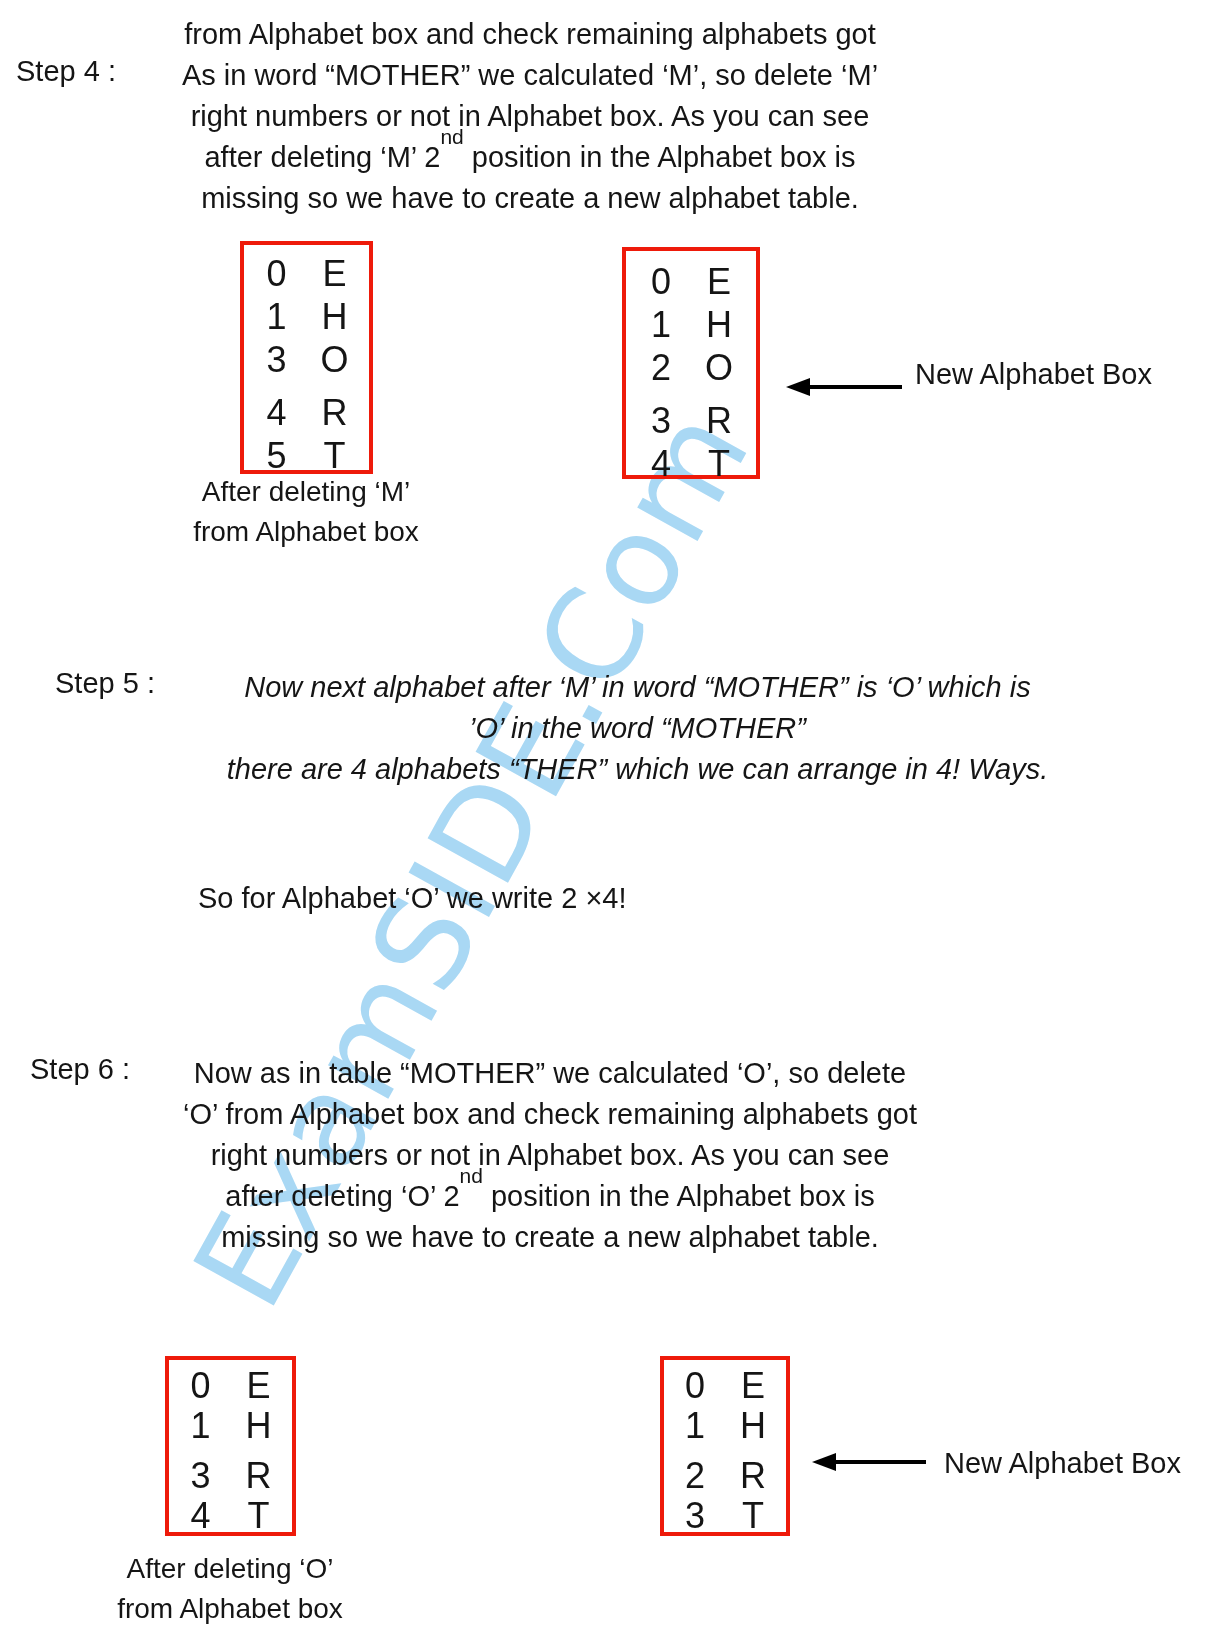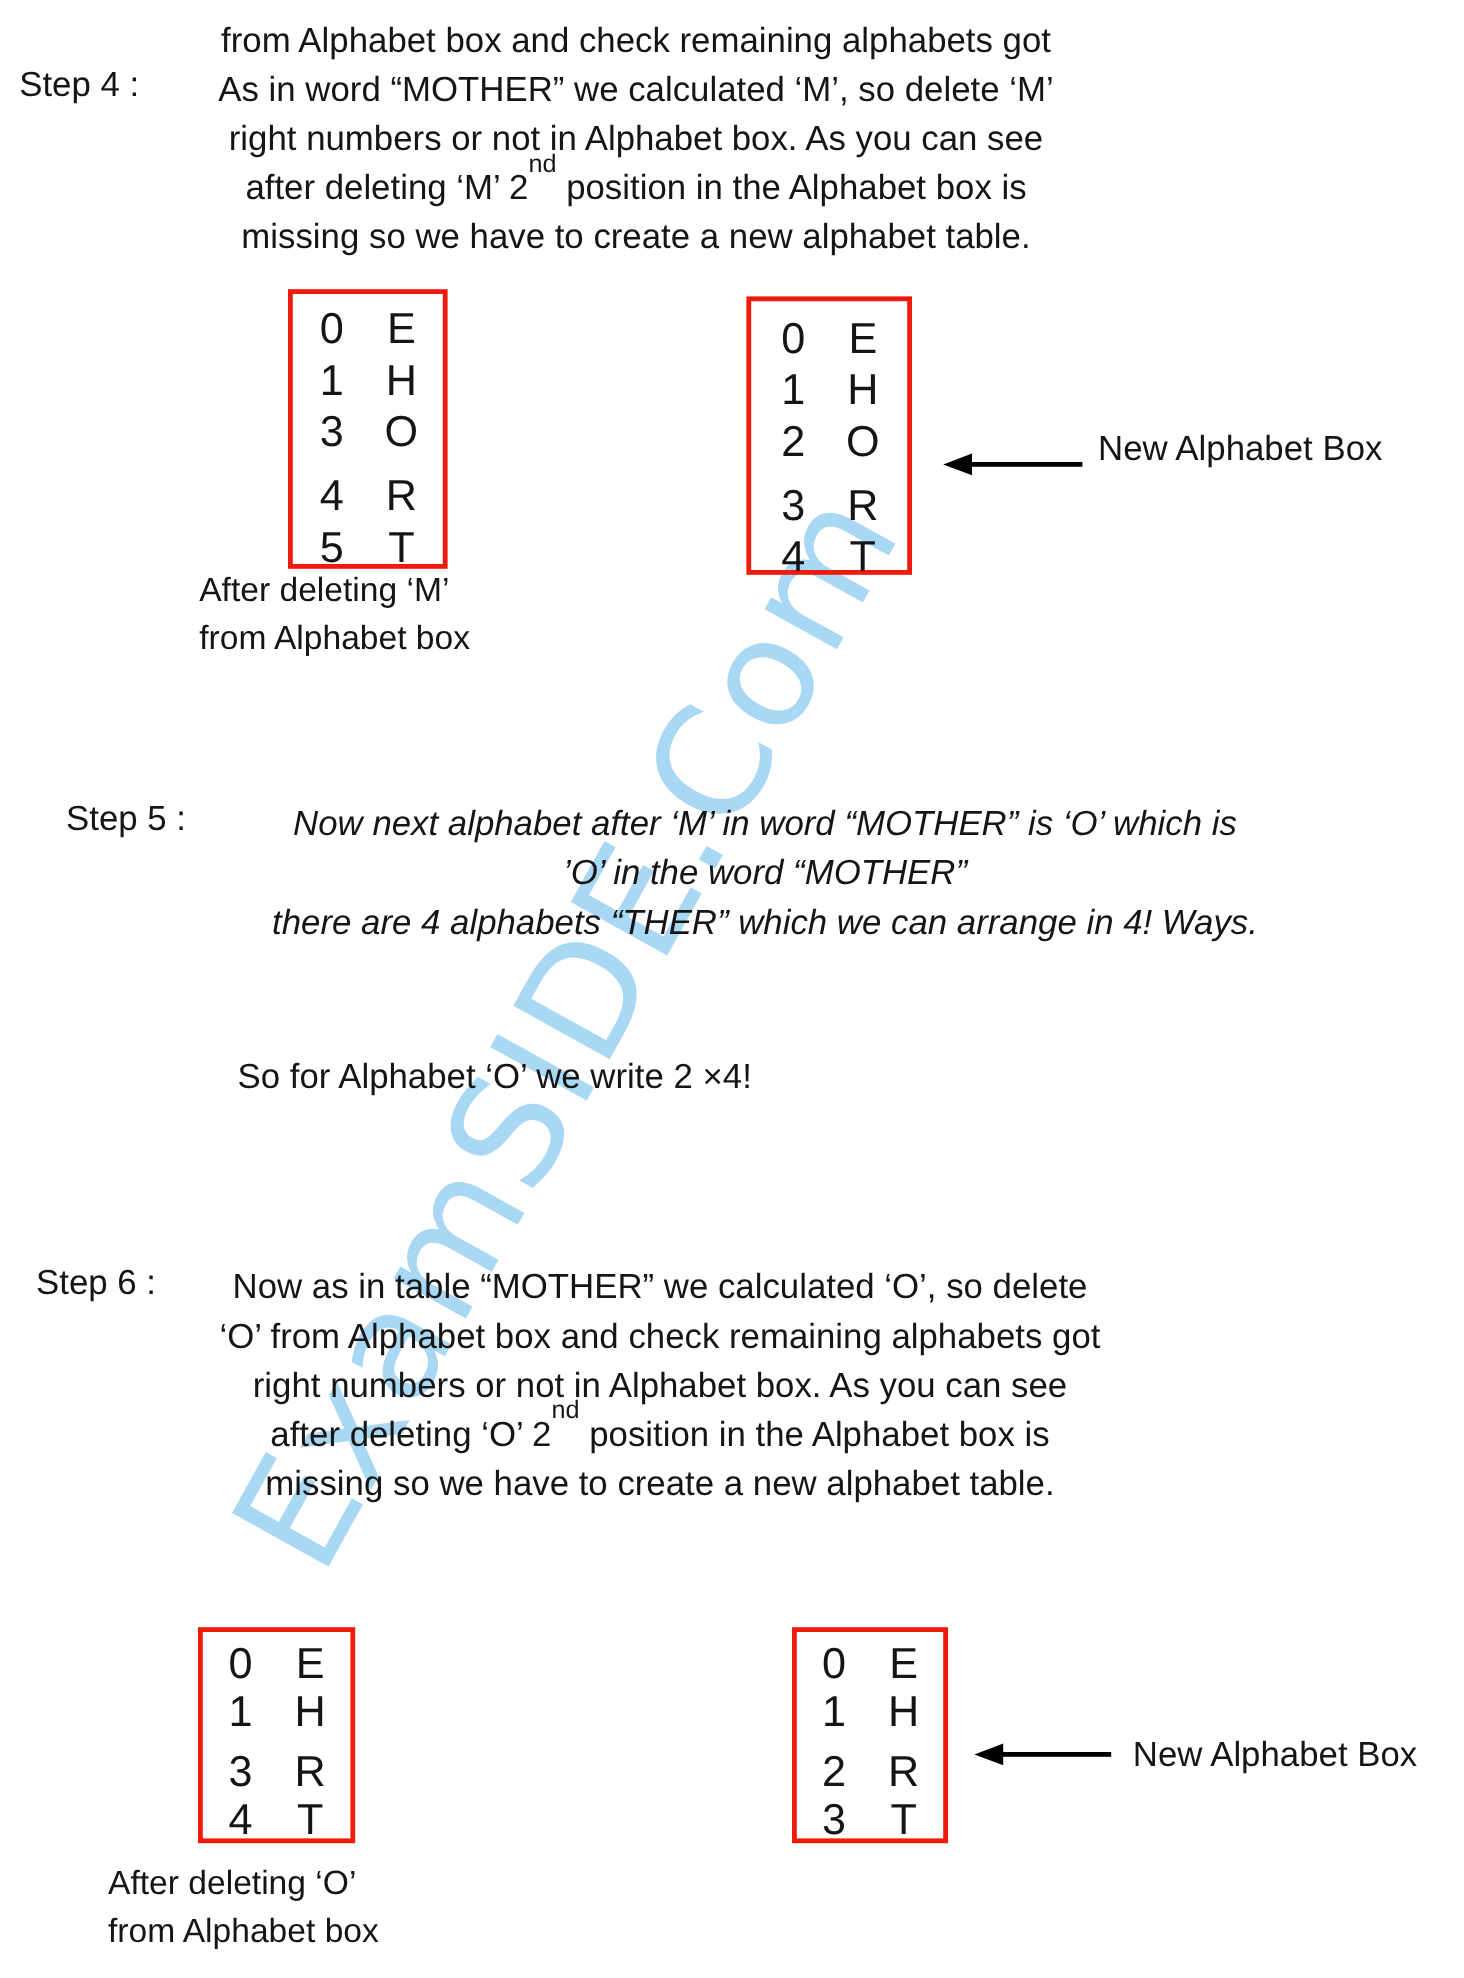--- a/index.html
+++ b/index.html
@@ -38,21 +38,21 @@
     display: flex; justify-content: center; gap: 30px;
     font-size: 36px;
   }
   .abox .num { width: 26px; text-align: center; }
   .abox .let { width: 30px; text-align: center; }
   .box-top { padding-top: 7px; }
   .box-top .brow { line-height: 43px; }
   .box-bottom { padding-top: 6px; }
   .box-bottom .brow { line-height: 40px; }
   .brow.gap { margin-top: 10px; }
-  .caption { text-align: left; font-size: 28px; line-height: 40px; }
+  .caption { text-align: center; font-size: 28px; line-height: 40px; }
   .arrow-head {
     position: absolute; z-index: 1; width: 0; height: 0;
     border-top: 9px solid transparent;
     border-bottom: 9px solid transparent;
     border-right: 24px solid #000;
   }
   .arrow-line { position: absolute; z-index: 1; height: 4px; background: #000; }
   .nab-label { font-size: 29px; white-space: nowrap; }
 </style>
 </head>

